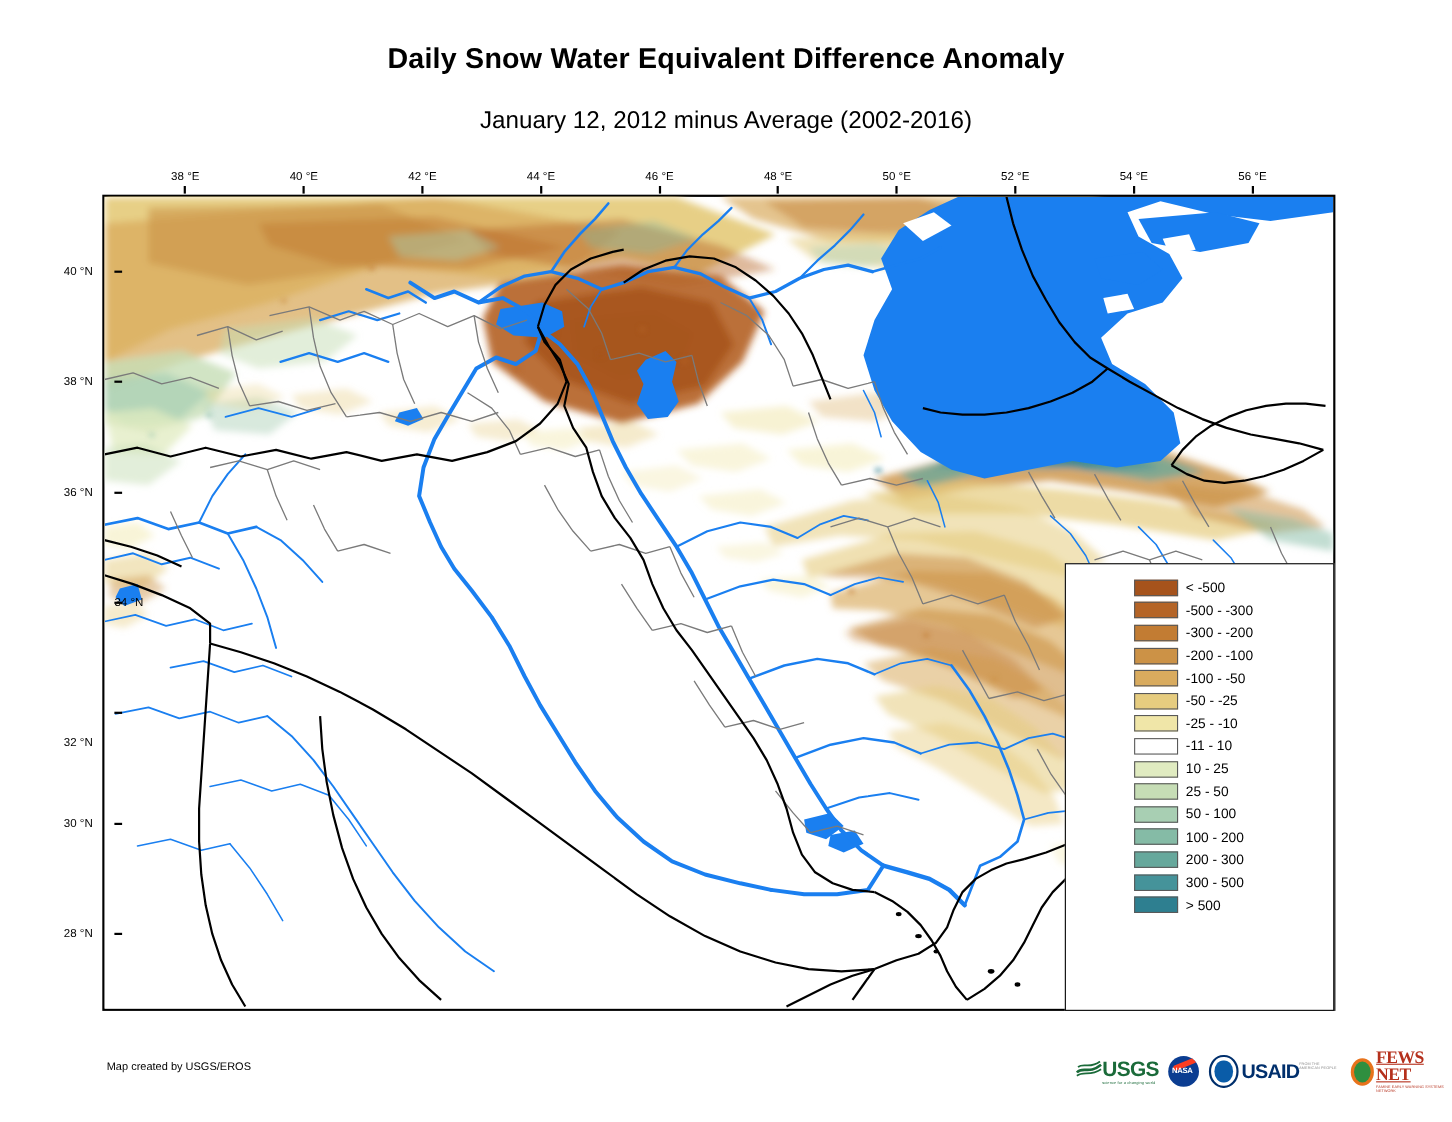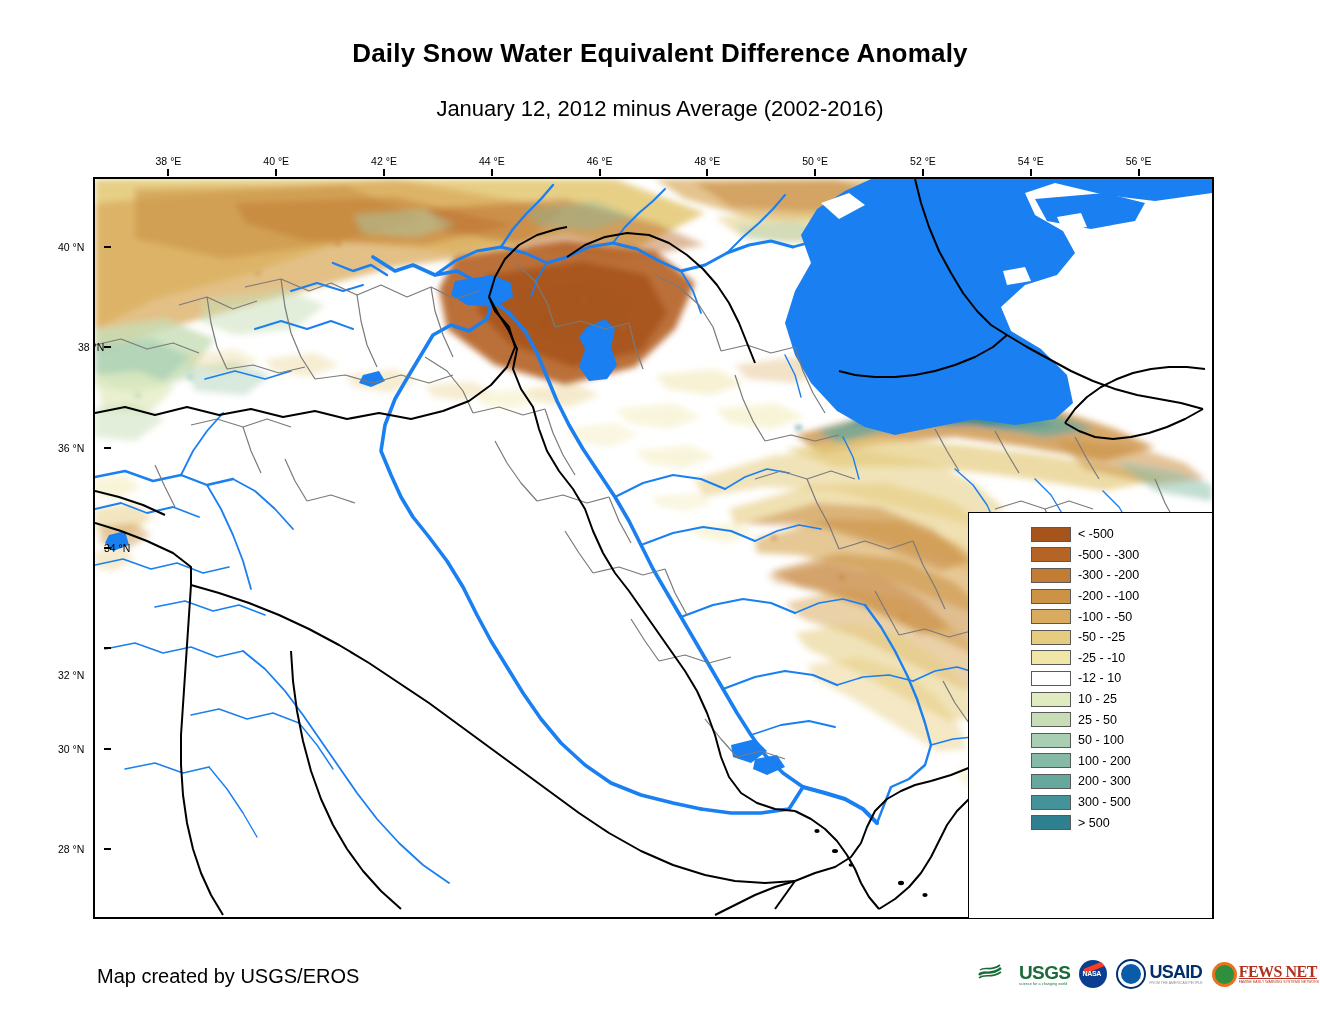--- a/index.html
+++ b/index.html
@@ -36,21 +36,21 @@
           padding:11px 0 0 14px;}
   #legend-title{font-size:13px;font-weight:bold;line-height:1.45;
                 letter-spacing:.3px;margin-bottom:5px;}
   .legend-row{display:flex;align-items:center;height:20.6px;padding-left:48px;}
   .swatch{width:40px;height:15px;border:1.5px solid #595959;box-sizing:border-box;
           flex:0 0 auto;}
   .legend-label{font-size:12.5px;margin-left:7px;white-space:nowrap;}
   #legend-footer{margin-top:9px;font-size:10.5px;line-height:1.42;}
 
   
-  #credit{position:absolute;left:97px;top:965px;font-size:20px;}
+  #credit{position:absolute;left:97px;top:965px;font-size:10px;}
   #logo-strip{position:absolute;left:978px;top:957px;height:34px;
               display:flex;align-items:center;gap:9px;}
   .logo{display:flex;align-items:center;height:32px;}
 
   .usgs-wave{width:24px;height:16px;}
   .usgs-text{font-size:19px;font-weight:bold;color:#1b6b3a;
              letter-spacing:-.6px;line-height:1;}
   .usgs-tag{font-size:3.6px;color:#1b6b3a;letter-spacing:.1px;}
 
   .nasa-ball{width:28px;height:28px;border-radius:50%;background:#0b3d91;
@@ -451,21 +451,21 @@
     <div class="lon-label" style="left: 922.971px;">52 °E</div>
     <div class="lon-tick" style="left: 922.971px;"></div>
     <div class="lon-label" style="left: 1030.76px;">54 °E</div>
     <div class="lon-tick" style="left: 1030.76px;"></div>
     <div class="lon-label" style="left: 1138.55px;">56 °E</div>
     <div class="lon-tick" style="left: 1138.55px;"></div>
   </div>
 <div id="lat-axis">
     <div class="lat-label" style="top: 247.189px;">40 °N</div>
     <div class="lat-tick" style="top: 247.189px;"></div>
-    <div class="lat-label" style="top: 347.459px; margin-left: 20px;">38 °N</div>
+    <div class="lat-label" style="top: 347.459px;">38 °N</div>
     <div class="lat-tick" style="top: 347.459px;"></div>
     <div class="lat-label" style="top: 447.73px;">36 °N</div>
     <div class="lat-tick" style="top: 447.73px;"></div>
     <div class="lat-label" style="top: 548px; margin-left: 46px;">34 °N</div>
     <div class="lat-tick" style="top: 548px;"></div>
     <div class="lat-label" style="top: 675px;">32 °N</div>
     <div class="lat-tick" style="top: 648.27px;"></div>
     <div class="lat-label" style="top: 748.541px;">30 °N</div>
     <div class="lat-tick" style="top: 748.541px;"></div>
     <div class="lat-label" style="top: 848.811px;">28 °N</div>
@@ -497,21 +497,21 @@
       <div class="legend-row">
         <div class="swatch" style="background: rgb(230, 204, 127);"></div>
         <div class="legend-label">-50 - -25</div>
       </div>
       <div class="legend-row">
         <div class="swatch" style="background: rgb(240, 230, 168);"></div>
         <div class="legend-label">-25 - -10</div>
       </div>
       <div class="legend-row">
         <div class="swatch" style="background: rgb(255, 255, 255);"></div>
-        <div class="legend-label">-12 - 10</div>
+        <div class="legend-label">-11 - 10</div>
       </div>
       <div class="legend-row">
         <div class="swatch" style="background: rgb(224, 235, 192);"></div>
         <div class="legend-label">10 - 25</div>
       </div>
       <div class="legend-row">
         <div class="swatch" style="background: rgb(198, 221, 181);"></div>
         <div class="legend-label">25 - 50</div>
       </div>
       <div class="legend-row">
@@ -541,38 +541,38 @@
 
 <div id="logo-strip">
   <div class="logo">
     <span>
       <svg class="usgs-wave" viewBox="0 0 24 16">
         <path d="M1,11 C6,5 12,13 23,4" fill="none" stroke="#1b6b3a" stroke-width="2.4"></path>
         <path d="M1,14 C7,9 13,15 23,8" fill="none" stroke="#1b6b3a" stroke-width="1.6"></path>
         <path d="M2,6 C7,2 13,8 22,1" fill="none" stroke="#1b6b3a" stroke-width="1.6"></path>
       </svg>
     </span>
-    <span style="display:flex;flex-direction:column;margin-left:17px;">
+    <span style="display:flex;flex-direction:column;margin-left:0;">
       <span class="usgs-text">USGS</span>
       <span class="usgs-tag">science for a changing world</span>
     </span>
   </div>
 
   <div class="logo">
     <span class="nasa-ball">
       <span class="nasa-swoosh"></span>
       <span class="nasa-word">NASA</span>
     </span>
   </div>
 
   <div class="logo">
     <span class="usaid-seal">
       <span class="usaid-seal-inner"></span>
     </span>
-    <span style="display:flex;flex-direction:column;margin-left:3px;">
+    <span style="display:flex;flex-direction:row;margin-left:3px;">
       <span class="usaid-text">USAID</span>
       <span class="usaid-tag">FROM THE AMERICAN PEOPLE</span>
     </span>
   </div>
 
   <div class="logo">
     <span class="fews-globe">
       <span class="fews-globe-inner"></span>
     </span>
     <span style="display:flex;flex-direction:column;margin-left:2px;">

